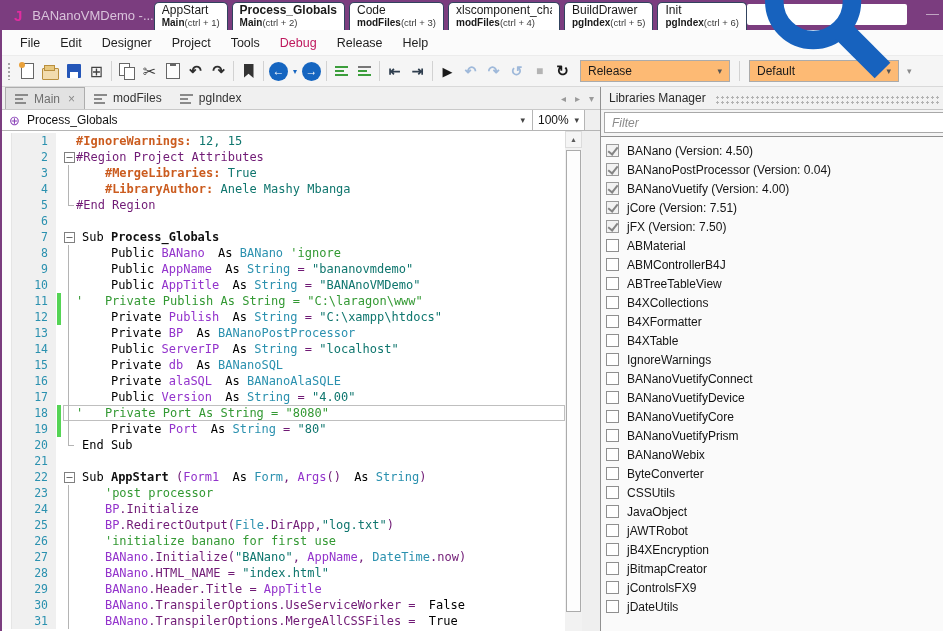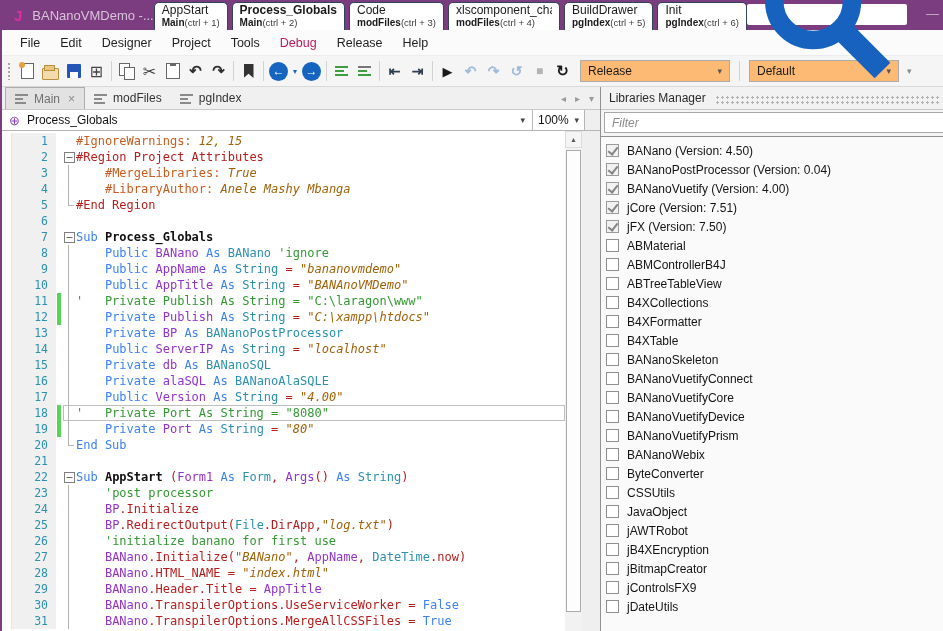--- a/index.html
+++ b/index.html
@@ -115,27 +115,27 @@
   .chg.on::before { content:""; position:absolute; left:1px; top:0; width:4px; height:16px; background:#55D455; }
   .content { flex:1; display:flex; min-width:0; }
   .code-line.current .content { outline:1px solid #BFBFBF; outline-offset:-1px; }
   .gd { flex:0 0 13px; position:relative; }
   .gd.box::before { content:"–"; position:absolute; left:1px; top:3px; width:9px; height:9px;
     border:1px solid #808080; background:#fff; color:#333; font-size:10px; line-height:7px; text-align:center; }
   .gd.v::before { content:""; position:absolute; left:5px; top:0; width:1px; height:16px; background:#B4B4B4; }
   .gd.end::before { content:""; position:absolute; left:5px; top:0; width:5px; height:8px;
     border-left:1px solid #B4B4B4; border-bottom:1px solid #B4B4B4; }
   .ct { flex:1; min-width:0; overflow:hidden; }
-  .tk-kw  { color:#3b82f6; }
+  .tk-kw  { color:#000000;margin-left:6px; }
   .tk-type{ color:#2B91AF; }
   .tk-var { color:#9333CC; }
-  .tk-str { color:#a16207;font-style:italic; }
+  .tk-str { color:#0f766e; }
   .tk-com { color:#339933; }
-  .tk-dir { color:#CB5C1F; }
-  .tk-pl  { color:#b91c1c; }
+  .tk-dir { color:#CB5C1F;font-weight:bold; }
+  .tk-pl  { color:#701a75; }
   .tk-b   { color:#101010; font-weight:bold; }
 
   .vscroll { flex:0 0 17px; background:#F2F2F2; display:flex; flex-direction:column; align-items:center; }
   .sb-btn { height:17px; width:17px; display:flex; align-items:center; justify-content:center;
     color:#5a5a5a; font-size:7px; border:1px solid #DCDCDC; background:#F5F5F5; }
   .sb-thumb { width:15px; height:462px; background:#FDFDFD; border:1px solid #ABABAB; margin-top:2px; }
   .ed-splitter { flex:0 0 18px; background:#EFEFEF; }
 
   
   .lm-header { flex:0 0 23px; display:flex; align-items:center; padding:0 4px 0 8px; gap:9px;
@@ -380,33 +380,33 @@
           <div class="lib-row">
             <span class="cb"></span>
             <span class="lib-label">B4XFormatter</span>
           </div>
           <div class="lib-row">
             <span class="cb"></span>
             <span class="lib-label">B4XTable</span>
           </div>
           <div class="lib-row">
             <span class="cb"></span>
-            <span class="lib-label">BANanoSkeleton</span>
+            <span class="lib-label">IgnoreWarnings</span>
           </div>
           <div class="lib-row">
             <span class="cb"></span>
             <span class="lib-label">BANanoVuetifyConnect</span>
           </div>
           <div class="lib-row">
             <span class="cb"></span>
+            <span class="lib-label">BANanoVuetifyDevice</span>
+          </div>
+          <div class="lib-row">
+            <span class="cb"></span>
             <span class="lib-label">BANanoVuetifyCore</span>
-          </div>
-          <div class="lib-row">
-            <span class="cb"></span>
-            <span class="lib-label">BANanoVuetifyDevice</span>
           </div>
           <div class="lib-row">
             <span class="cb"></span>
             <span class="lib-label">BANanoVuetifyPrism</span>
           </div>
           <div class="lib-row">
             <span class="cb"></span>
             <span class="lib-label">BANanoWebix</span>
           </div>
           <div class="lib-row">

